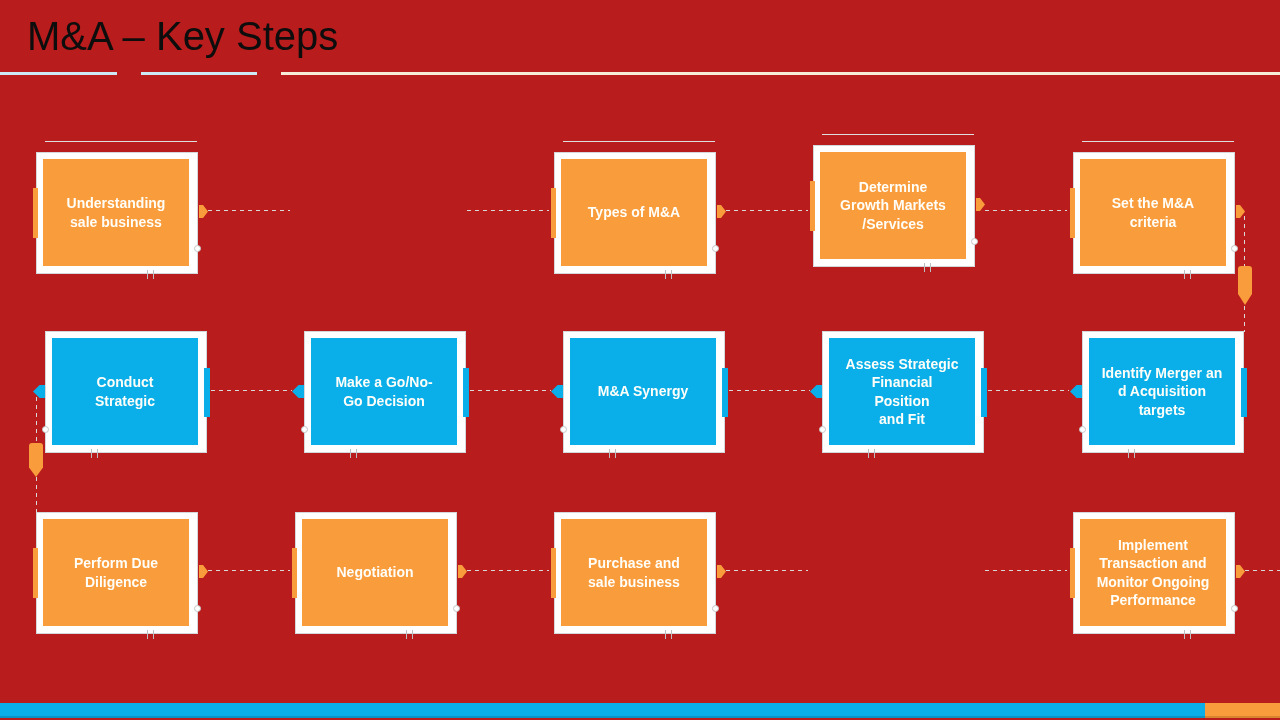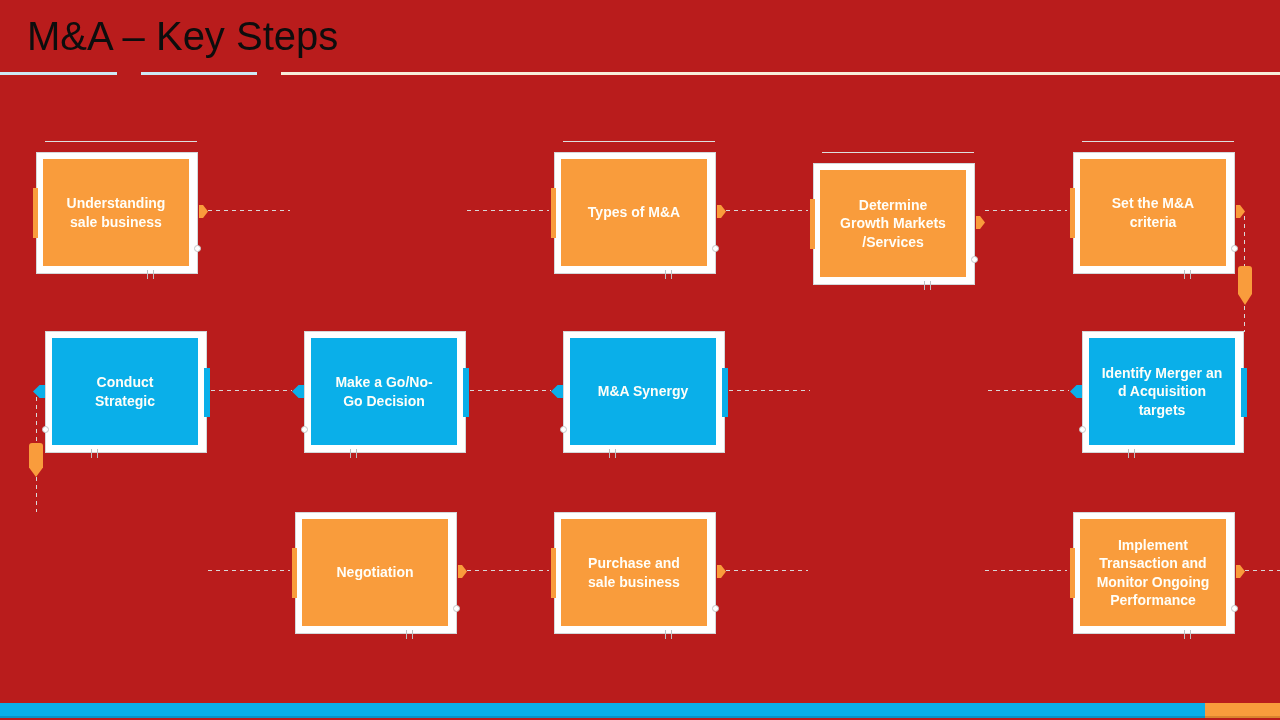--- a/index.html
+++ b/index.html
@@ -88,21 +88,21 @@
     <div class="fill">
       <span class="lbl">Types of M&amp;A</span>
     </div>
     <i class="arr-r"></i>
     <i class="dot"></i>
     <i class="ticks">
         <b></b>
         <b></b>
       </i>
   </div>
-  <div class="box orange" style="left:813px;top:163px">
+  <div class="box orange" style="left:813px;top:145px">
     <i class="topline"></i>
     <i class="tab"></i>
     <div class="fill">
       <span class="lbl">Determine
 Growth Markets
 /Services</span>
     </div>
     <i class="arr-r"></i>
     <i class="dot"></i>
     <i class="ticks">
@@ -165,20 +165,35 @@
     <div class="fill">
       <span class="lbl">M&amp;A Synergy</span>
     </div>
     <i class="arr-l"></i>
     <i class="dot"></i>
     <i class="ticks">
         <b></b>
         <b></b>
       </i>
   </div>
+  <div class="box blue" style="left:822px;top:331px">
+    <i class="tab"></i>
+    <div class="fill">
+      <span class="lbl">Assess Strategic
+Financial
+Position
+and Fit</span>
+    </div>
+    <i class="arr-l"></i>
+    <i class="dot"></i>
+    <i class="ticks">
+        <b></b>
+        <b></b>
+      </i>
+  </div>
   <div class="box blue" style="left:1082px;top:331px">
     <i class="tab"></i>
     <div class="fill">
       <span class="lbl">Identify Merger an
 d Acquisition
 targets</span>
     </div>
     <i class="arr-l"></i>
     <i class="dot"></i>
     <i class="ticks">
@@ -189,20 +204,33 @@
 
   <div class="hdash" style="left:211px;top:390px;width:81px"></div>
   <div class="hdash" style="left:470px;top:390px;width:81px"></div>
   <div class="hdash" style="left:729px;top:390px;width:81px"></div>
   <div class="hdash" style="left:988px;top:390px;width:81px"></div>
 
   <div class="vdash" style="left:36px;top:397px;height:46px"></div>
   <div class="darr" style="left:29px;top:443px;height:34px"></div>
   <div class="vdash" style="left:36px;top:477px;height:35px"></div>
 
+  <div class="box orange" style="left:36px;top:512px">
+    <i class="tab"></i>
+    <div class="fill">
+      <span class="lbl">Perform Due
+Diligence</span>
+    </div>
+    <i class="arr-r"></i>
+    <i class="dot"></i>
+    <i class="ticks">
+        <b></b>
+        <b></b>
+      </i>
+  </div>
   <div class="box orange" style="left:295px;top:512px">
     <i class="tab"></i>
     <div class="fill">
       <span class="lbl">Negotiation</span>
     </div>
     <i class="arr-r"></i>
     <i class="dot"></i>
     <i class="ticks">
         <b></b>
         <b></b>

